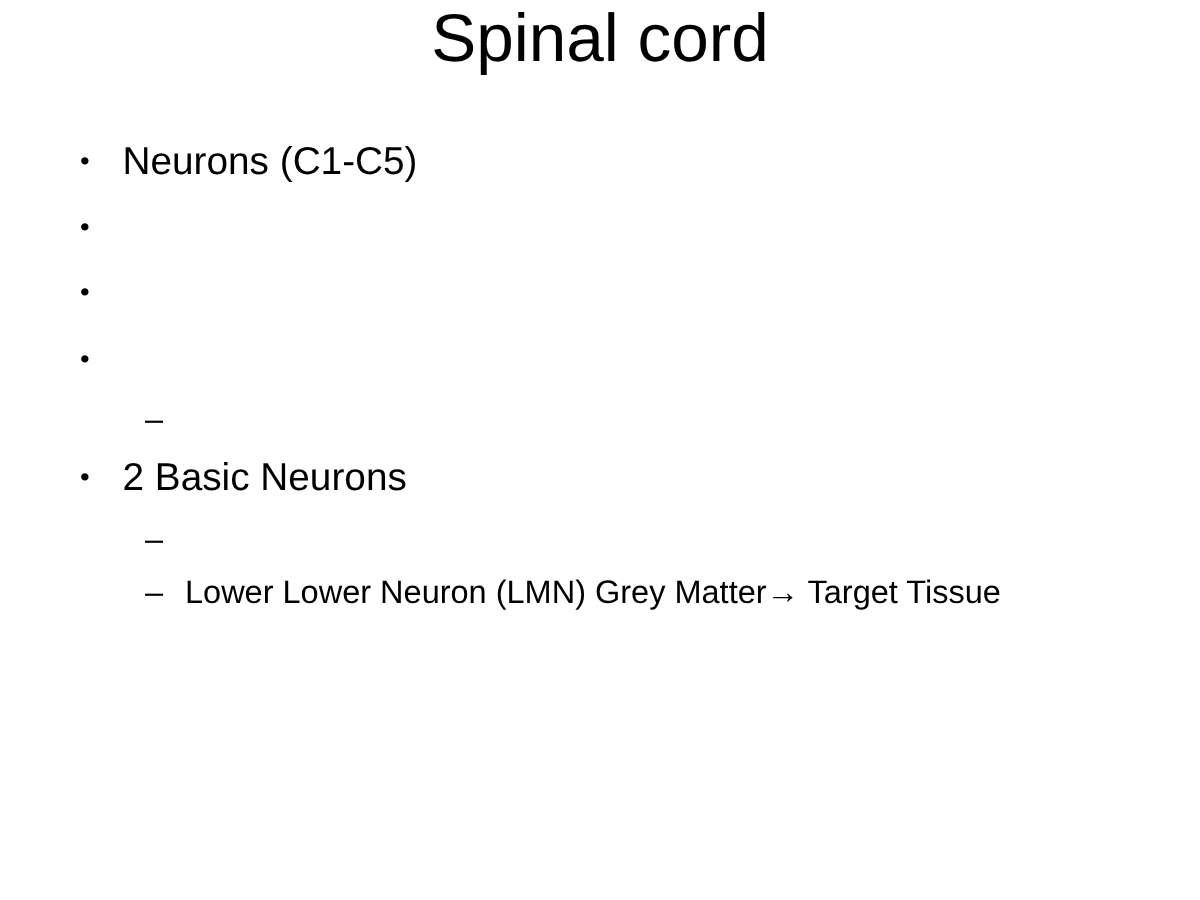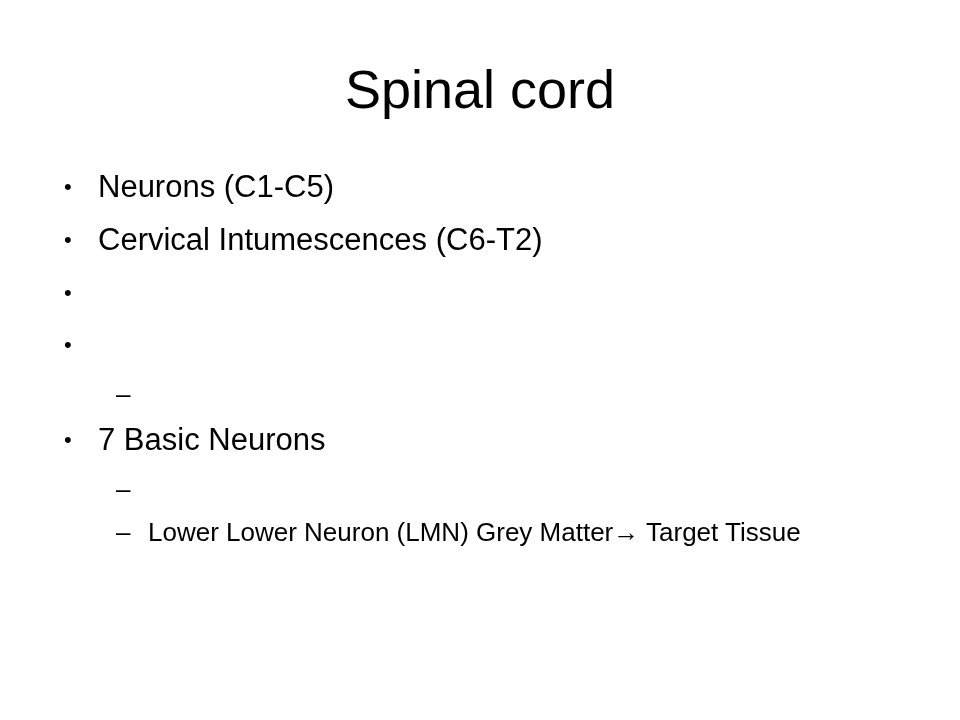--- a/index.html
+++ b/index.html
@@ -11,21 +11,20 @@
     position: relative;
     width: 960px;
     height: 720px;
     background: #ffffff;
     overflow: hidden;
     font-family: "Liberation Sans", sans-serif;
     color: #000000;
   }
   .slide-title {
     margin: 0;
-    padding-top: 58px;
     text-align: center;
     font-size: 54px;
     font-weight: 400;
     letter-spacing: 0px;
     color: #000000;
   }
   .bullet-list {
     margin-top: 48px;
     padding-left: 64px;
     padding-right: 40px;
@@ -65,34 +64,33 @@
 <div class="slide">
   <h1 class="slide-title">Spinal cord</h1>
 
   <div class="bullet-list">
       <div class="bullet l1">
         <span class="marker">•</span>
         <span class="btext">Neurons (C1-C5)</span>
       </div>
       <div class="bullet l1">
         <span class="marker">•</span>
-        <span class="btext">Cervical Intumescences (C6-T2)</span>
       </div>
       <div class="bullet l1">
         <span class="marker">•</span>
       </div>
       <div class="bullet l1">
         <span class="marker">•</span>
       </div>
       <div class="bullet l2">
         <span class="marker">–</span>
       </div>
       <div class="bullet l1">
         <span class="marker">•</span>
-        <span class="btext">7 Basic Neurons</span>
+        <span class="btext">2 Basic Neurons</span>
       </div>
       <div class="bullet l2">
         <span class="marker">–</span>
       </div>
       <div class="bullet l2">
         <span class="marker">–</span>
         <span class="btext">Lower Lower Neuron (LMN) Grey Matter→ Target Tissue</span>
       </div>
     </div>
 </div>

